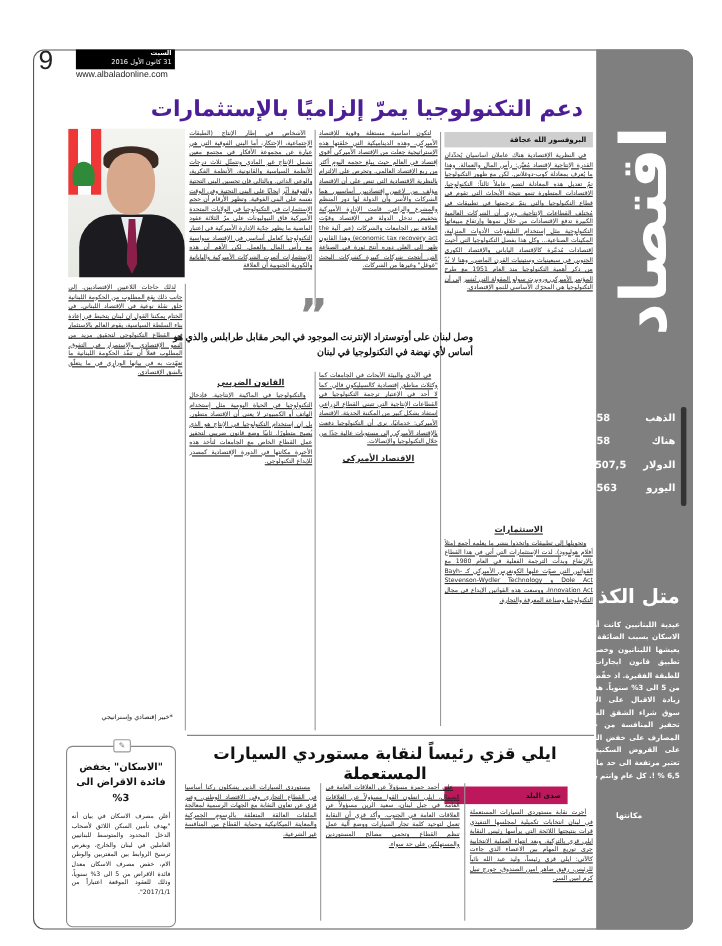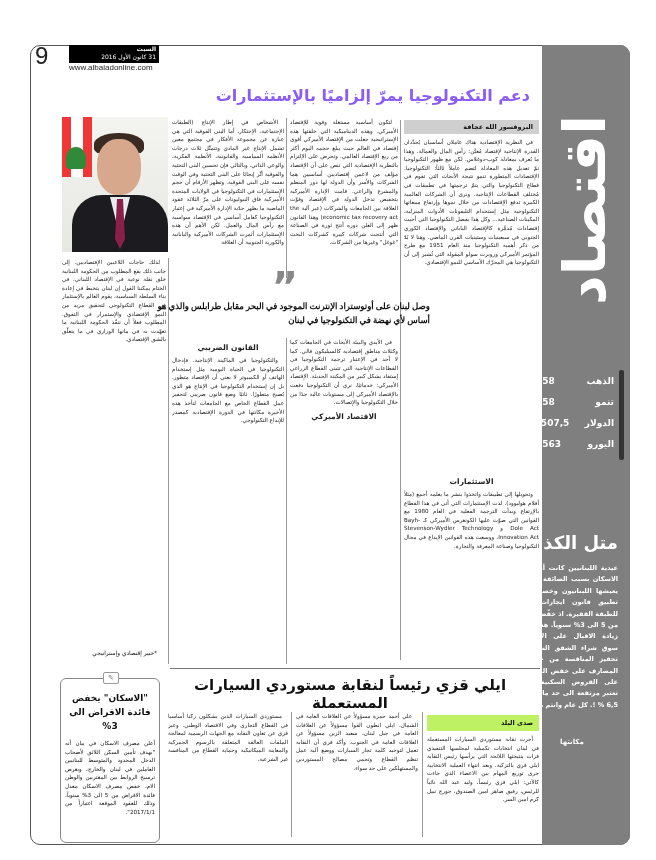--- a/index.html
+++ b/index.html
@@ -56,31 +56,31 @@
   .side-column {
     position: absolute; left: 486px; top: 500px; width: 140px; direction: rtl; color: #fff;
   }
   .side-column h2 { font-size: 18px; font-weight: bold; padding: 8px 8px 10px; text-align: right; margin-top: 24px; }
   .side-column p { font-size: 6.5px; line-height: 11.4px; font-weight: bold; text-align: justify; padding: 0 8px 0 4px; }
   .side-author { position: absolute; left: 560px; top: 738px; font-size: 7px; color: #fff; font-weight: bold; direction: rtl; }
 
   
   .headline {
     position: absolute; left: 130px; top: 86px; width: 400px; text-align: right;
-    font-size: 16px; font-weight: bold; direction: rtl; color: #8b5cf6;
+    font-size: 20px; font-weight: bold; direction: rtl; color: #4c1d95;
   }
 
   .byline-box {
     position: absolute; left: 404px; top: 120px; width: 135px; height: 14px;
     background: #cfcfcf; direction: rtl; font-size: 6.5px; line-height: 14px; padding-right: 6px; font-weight: bold;
   }
 
   .col {
     position: absolute; direction: rtl; text-align: justify;
-    font-size: 5.6px; line-height: 8.6px; color: #222; overflow: hidden;
+    font-size: 5.6px; line-height: 8.6px; color: #222; overflow: hidden; text-decoration: underline;
   }
   .col p { text-indent: 6px; }
   .col h4 { font-size: 7.5px; line-height: 12px; text-align: center; margin: 4px 0 2px; font-weight: bold; }
 
   .photo {
     position: absolute; left: 62px; top: 117px; width: 106px; height: 135px; overflow: hidden;
     background: #eef0ec;
   }
   .photo .wall { position: absolute; inset: 0; background: linear-gradient(180deg,#f4f4f0,#e6e8e2); }
   .photo .flag { position: absolute; left: 0; top: 0; width: 30px; height: 60px;
@@ -99,22 +99,22 @@
   .quote-text { font-size: 8.6px; font-weight: bold; line-height: 14px; color: #111; font-family: Liberation Serif, serif; }
 
   .hline { position: absolute; height: 1px; background: #777; }
 
   
   .bottom-headline {
     position: absolute; left: 170px; top: 676px; width: 360px; text-align: center;
     font-size: 15px; font-weight: bold; direction: rtl;
   }
   .source-box {
-    position: absolute; left: 427px; top: 715px; width: 112px; height: 16px;
-    background: #bef264; direction: rtl; font-size: 6.5px; line-height: 16px; padding-right: 6px; font-weight: bold;
+    position: absolute; left: 404px; top: 715px; width: 112px; height: 16px;
+    background: #be185d; direction: rtl; font-size: 6.5px; line-height: 16px; padding-right: 6px; font-weight: bold;
   }
 
   .sidebar-box {
     position: absolute; left: 60px; top: 678px; width: 100px; height: 165px;
     border: 1px solid #888; border-radius: 6px; direction: rtl; padding: 12px 4px 4px;
   }
   .sidebar-box .icon { position: absolute; left: 42px; top: -7px; width: 16px; height: 12px; background: #fff; border: 1px solid #999; border-radius: 2px; font-size: 7px; text-align: center; line-height: 10px; color: #777; }
   .sidebar-box h3 { font-size: 9px; font-weight: bold; text-align: center; line-height: 14px; }
   .sidebar-box p { font-size: 5.6px; line-height: 8.6px; text-align: justify; margin-top: 6px; }
   .author-footer { position: absolute; left: 62px; top: 650px; width: 95px; direction: rtl; font-size: 5.8px; text-align: right; }
@@ -139,21 +139,21 @@
 </div>
 
 <div class="ticker">
   <div class="accent-bar"></div>
   <div class="ticker-row">
     <span class="name">الذهب</span>
     <span class="value">$1,158</span>
     <span class="arrow">▲</span>
   </div>
   <div class="ticker-row">
-    <span class="name">تنمو</span>
+    <span class="name">هناك</span>
     <span class="value">$56,58</span>
     <span class="arrow">▼</span>
   </div>
   <div class="ticker-row">
     <span class="name">الدولار</span>
     <span class="value">LL 1507,5</span>
     <span class="arrow">◀</span>
   </div>
   <div class="ticker-row">
     <span class="name">اليورو</span>

